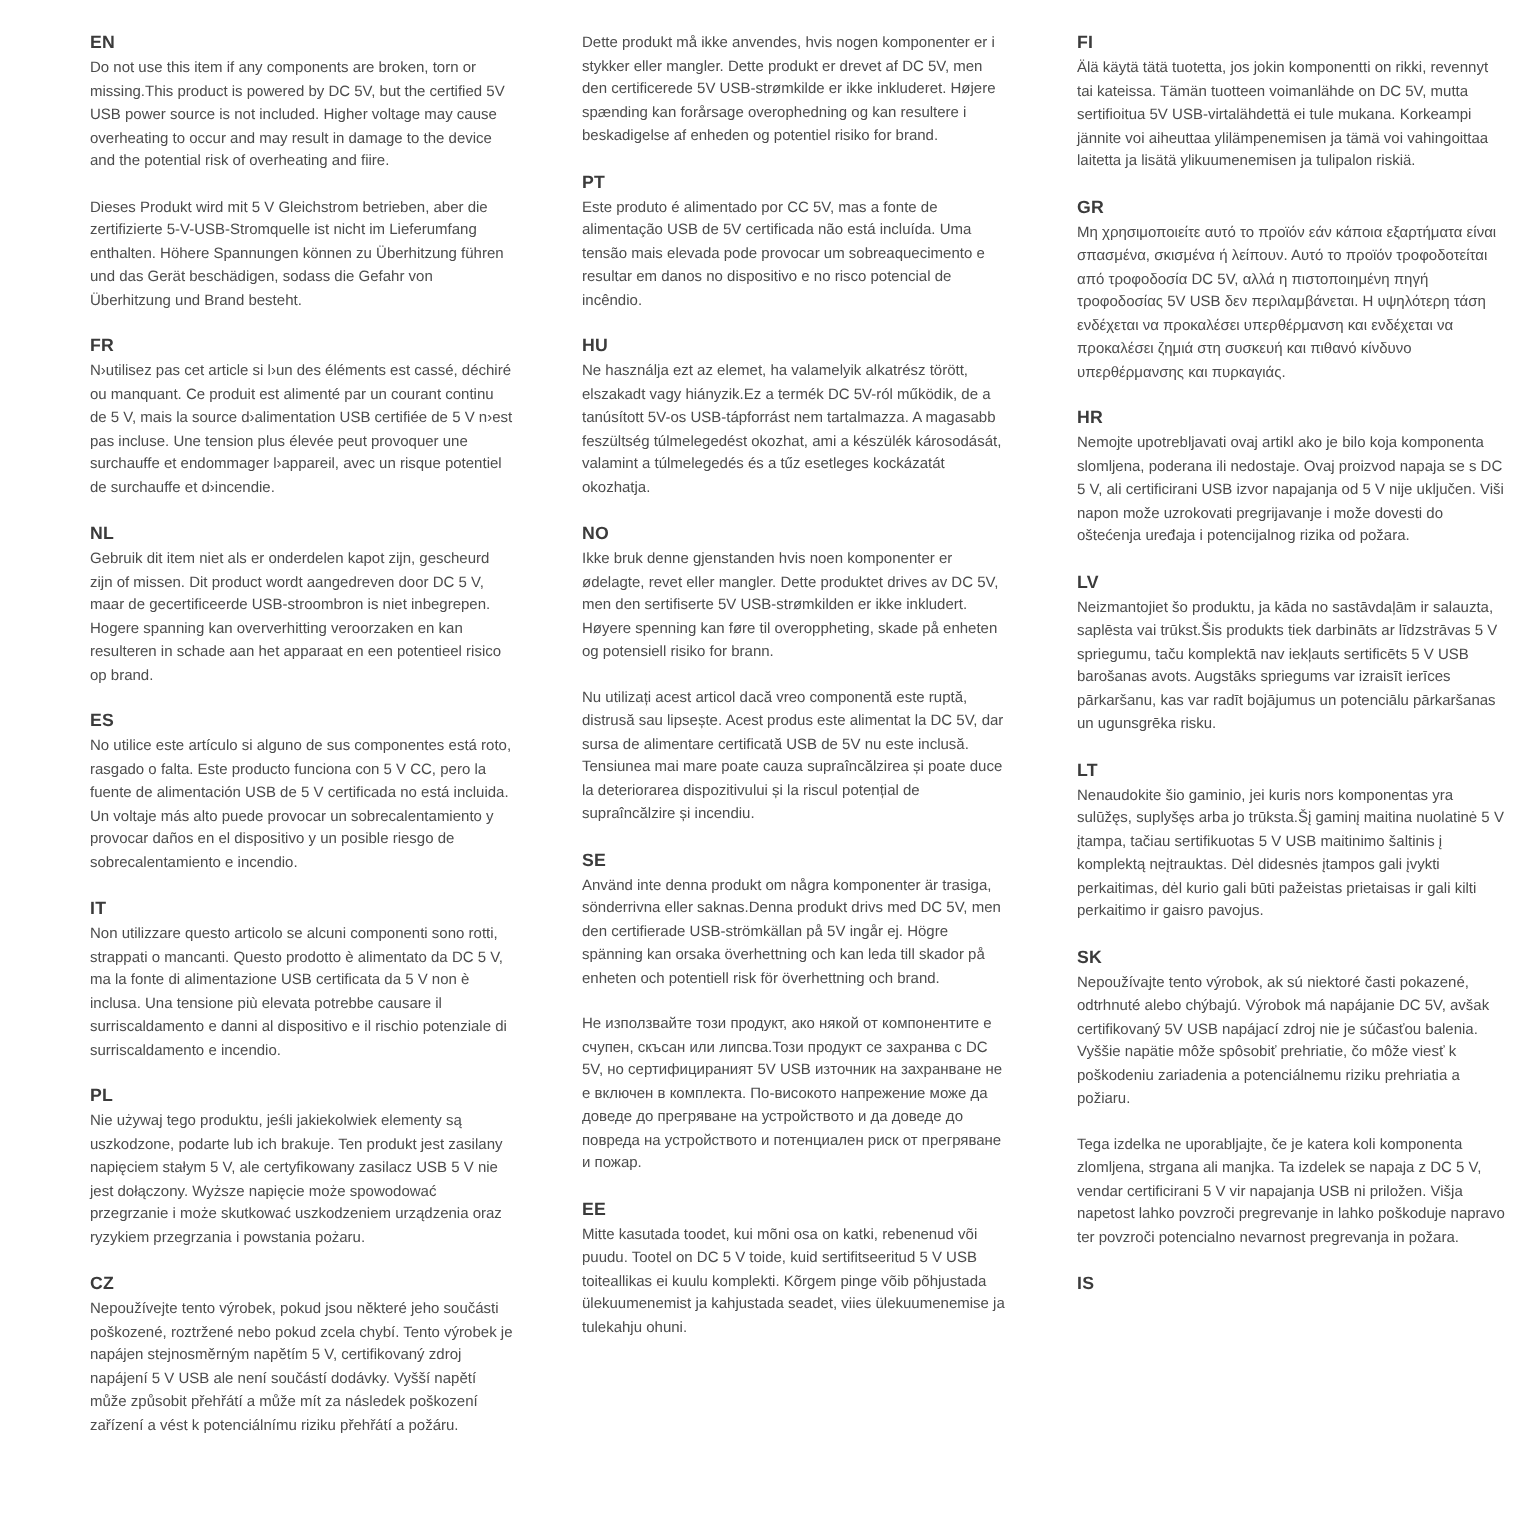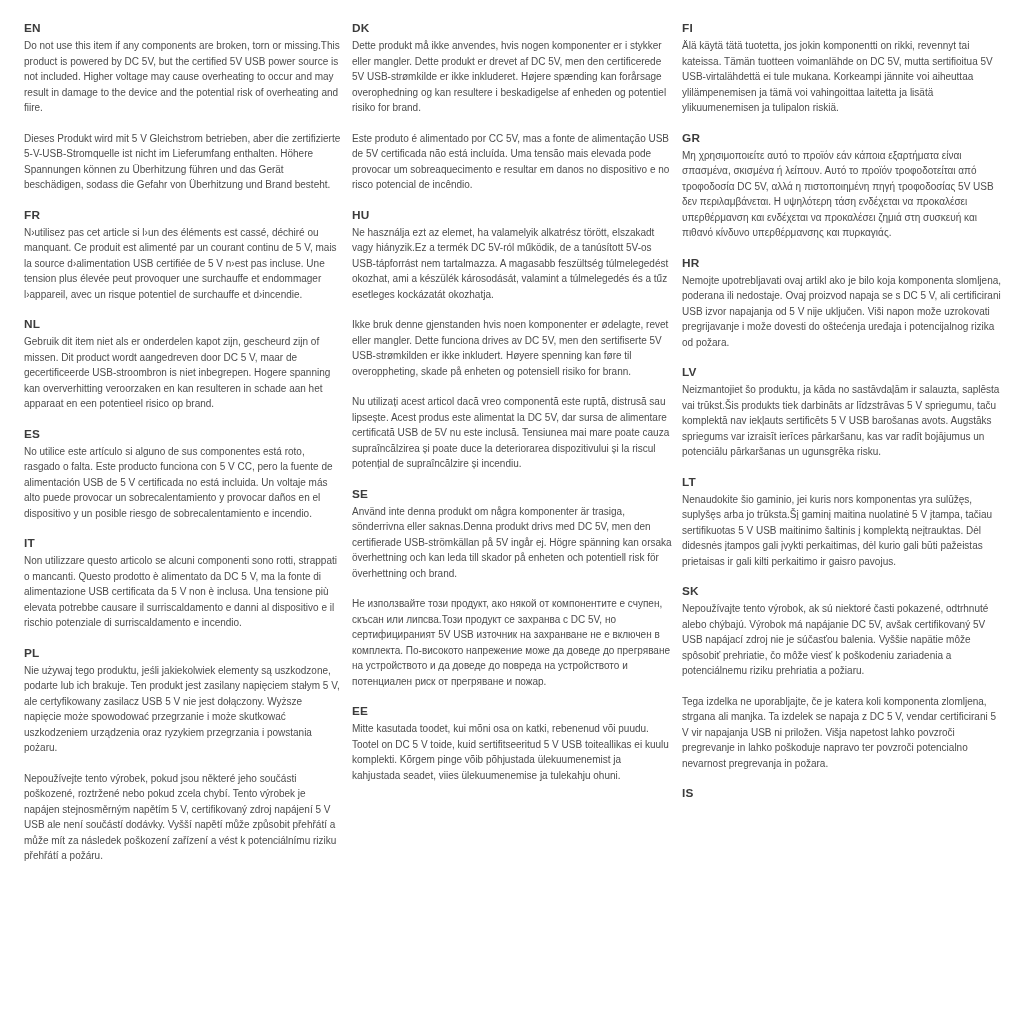--- a/index.html
+++ b/index.html
@@ -14,20 +14,21 @@
     padding: 21px 10px 0 24px;
     display: grid;
     grid-template-columns: 328px 330px 1fr;
     column-gap: 0px;
     font-family: "Liberation Sans", sans-serif;
     background: #ffffff;
     overflow: hidden;
   }
   .col {
     min-width: 0;
+    margin-left: 36px;
   }
   .lang-section {
     margin: 0 0 15px 0;
   }
   .lang-code {
     font-size: 11.8px;
     line-height: 15px;
     font-weight: bold;
     color: #3b3b3b;
     margin: 0 0 2px 0;
@@ -67,37 +68,39 @@
       </section>
       <section class="lang-section">
         <h3 class="lang-code">IT</h3>
         <p class="lang-text">Non utilizzare questo articolo se alcuni componenti sono rotti, strappati o mancanti. Questo prodotto è alimentato da DC 5 V, ma la fonte di alimentazione USB certificata da 5 V non è inclusa. Una tensione più elevata potrebbe causare il surriscaldamento e danni al dispositivo e il rischio potenziale di surriscaldamento e incendio.</p>
       </section>
       <section class="lang-section">
         <h3 class="lang-code">PL</h3>
         <p class="lang-text">Nie używaj tego produktu, jeśli jakiekolwiek elementy są uszkodzone, podarte lub ich brakuje. Ten produkt jest zasilany napięciem stałym 5 V, ale certyfikowany zasilacz USB 5 V nie jest dołączony. Wyższe napięcie może spowodować przegrzanie i może skutkować uszkodzeniem urządzenia oraz ryzykiem przegrzania i powstania pożaru.</p>
       </section>
       <section class="lang-section">
+        <h3 class="lang-code">CZ</h3>
         <p class="lang-text">Nepoužívejte tento výrobek, pokud jsou některé jeho součásti poškozené, roztržené nebo pokud zcela chybí. Tento výrobek je napájen stejnosměrným napětím 5 V, certifikovaný zdroj napájení 5 V USB ale není součástí dodávky. Vyšší napětí může způsobit přehřátí a může mít za následek poškození zařízení a vést k potenciálnímu riziku přehřátí a požáru.</p>
       </section>
     </div>
   <div class="col">
       <section class="lang-section">
-        <h3 class="lang-code">DK</h3>
         <p class="lang-text">Dette produkt må ikke anvendes, hvis nogen komponenter er i stykker eller mangler. Dette produkt er drevet af DC 5V, men den certificerede 5V USB-strømkilde er ikke inkluderet. Højere spænding kan forårsage overophedning og kan resultere i beskadigelse af enheden og potentiel risiko for brand.</p>
       </section>
       <section class="lang-section">
+        <h3 class="lang-code">PT</h3>
         <p class="lang-text">Este produto é alimentado por CC 5V, mas a fonte de alimentação USB de 5V certificada não está incluída. Uma tensão mais elevada pode provocar um sobreaquecimento e resultar em danos no dispositivo e no risco potencial de incêndio.</p>
       </section>
       <section class="lang-section">
         <h3 class="lang-code">HU</h3>
         <p class="lang-text">Ne használja ezt az elemet, ha valamelyik alkatrész törött, elszakadt vagy hiányzik.Ez a termék DC 5V-ról működik, de a tanúsított 5V-os USB-tápforrást nem tartalmazza. A magasabb feszültség túlmelegedést okozhat, ami a készülék károsodását, valamint a túlmelegedés és a tűz esetleges kockázatát okozhatja.</p>
       </section>
       <section class="lang-section">
-        <p class="lang-text">Ikke bruk denne gjenstanden hvis noen komponenter er ødelagte, revet eller mangler. Dette funciona drives av DC 5V, men den sertifiserte 5V USB-strømkilden er ikke inkludert. Høyere spenning kan føre til overoppheting, skade på enheten og potensiell risiko for brann.</p>
+        <h3 class="lang-code">NO</h3>
+        <p class="lang-text">Ikke bruk denne gjenstanden hvis noen komponenter er ødelagte, revet eller mangler. Dette produktet drives av DC 5V, men den sertifiserte 5V USB-strømkilden er ikke inkludert. Høyere spenning kan føre til overoppheting, skade på enheten og potensiell risiko for brann.</p>
       </section>
       <section class="lang-section">
         <p class="lang-text">Nu utilizați acest articol dacă vreo componentă este ruptă, distrusă sau lipsește. Acest produs este alimentat la DC 5V, dar sursa de alimentare certificată USB de 5V nu este inclusă. Tensiunea mai mare poate cauza supraîncălzirea și poate duce la deteriorarea dispozitivului și la riscul potențial de supraîncălzire și incendiu.</p>
       </section>
       <section class="lang-section">
         <h3 class="lang-code">SE</h3>
         <p class="lang-text">Använd inte denna produkt om några komponenter är trasiga, sönderrivna eller saknas.Denna produkt drivs med DC 5V, men den certifierade USB-strömkällan på 5V ingår ej. Högre spänning kan orsaka överhettning och kan leda till skador på enheten och potentiell risk för överhettning och brand.</p>
       </section>
       <section class="lang-section">
         <p class="lang-text">Не използвайте този продукт, ако някой от компонентите е счупен, скъсан или липсва.Този продукт се захранва с DC 5V, но сертифицираният 5V USB източник на захранване не е включен в комплекта. По-високото напрежение може да доведе до прегряване на устройството и да доведе до повреда на устройството и потенциален риск от прегряване и пожар.</p>

